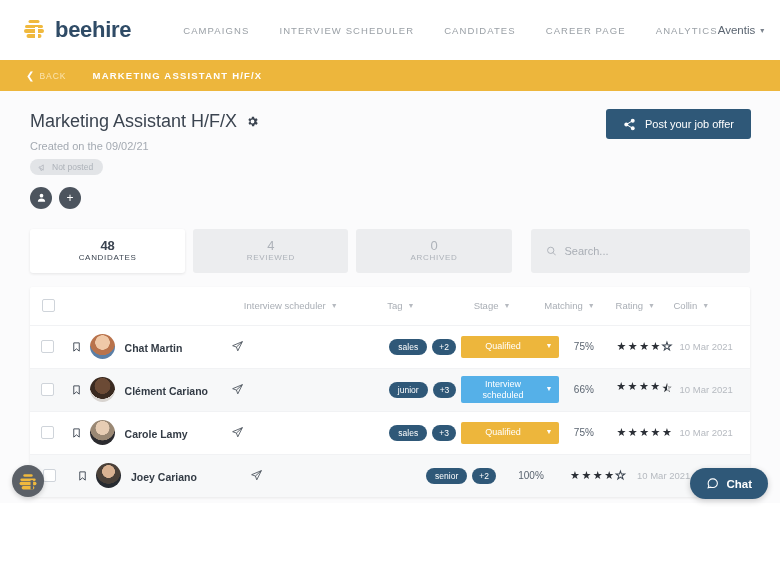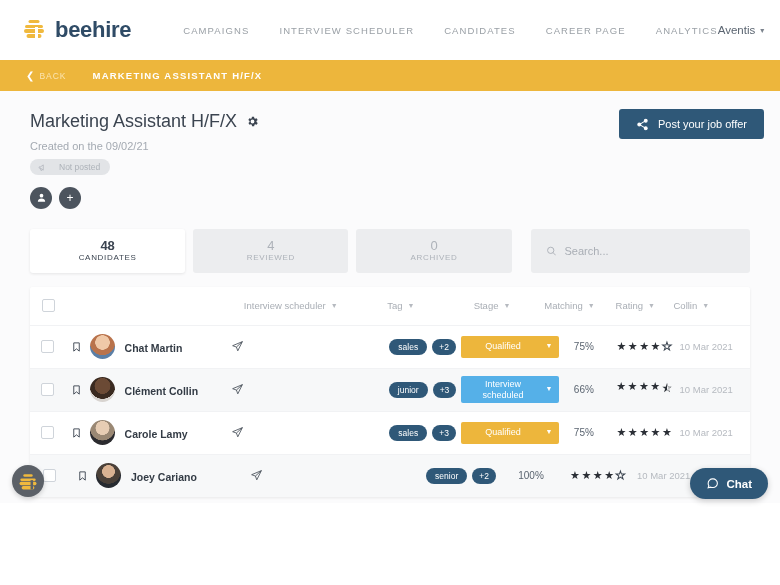--- a/index.html
+++ b/index.html
@@ -55,34 +55,34 @@
   }
 
   
   .headblock { padding: 20px 30px 0 30px; position: relative; }
   .h-title-row { display: flex; align-items: center; gap: 9px; }
   .h-title { font-size: 18px; color: #3B4450; font-weight: normal; }
   .gear { width: 13px; height: 13px; position: relative; display: inline-block; }
   .gear svg { display: block; }
   .h-sub { font-size: 11px; color: #A4AAB2; margin-top: 8px; }
   .badge-notposted {
-    display: inline-flex; align-items: center; gap: 12px;
+    display: inline-flex; align-items: center; gap: 5px;
     background: #E2E4E7; color: #ADB2B9;
     border-radius: 10px; padding: 3px 10px 3px 8px;
     font-size: 8.5px; margin-top: 7px;
   }
   .avatars { display: flex; gap: 7px; margin-top: 11px; }
   .av-circle {
     width: 22px; height: 22px; border-radius: 50%;
     background: #4C545E; color: #ffffff;
     display: flex; align-items: center; justify-content: center;
     font-size: 12px; cursor: pointer;
   }
   .btn-post {
-    position: absolute; right: 16px; top: 18px;
+    position: absolute; right: 29px; top: 18px;
     background: #2F5878; color: #ffffff;
     border: none; border-radius: 3px;
     height: 30px; padding: 0 17px;
     font-size: 11px; display: flex; align-items: center; gap: 9px;
     cursor: pointer; font-family: inherit;
   }
 
   
   .statsrow { display: flex; gap: 8px; padding: 20px 30px 0 30px; align-items: stretch; }
   .stat {
@@ -346,21 +346,21 @@
         <div class="trow alt">
           <div class="chkcell">
             <div class="chk"></div>
           </div>
           <div class="bmcell">
             <svg width="11" height="14" viewBox="0 0 24 24" fill="none" stroke="#3B4450" stroke-width="2">
               <path d="M6 3h12v18l-6-5-6 5z"></path>
             </svg>
           </div>
           <div class="avatar" style="background:radial-gradient(circle at 50% 36%, #6b4a35 0 38%, #3a2a20 40% 62%, #d8d4d0 64%)"></div>
-          <div style="width:112px;padding-left:10px"><span class="name">Clément Collin</span></div>
+          <div style="width:112px;padding-left:10px"><span class="name">Clément Cariano</span></div>
           <div class="plane">
             <svg width="13" height="13" viewBox="0 0 24 24" fill="none" stroke="#4A525C" stroke-width="1.6" stroke-linejoin="round">
               <path d="M21 3L3 10.5l7 2.5 2.5 7z"></path>
               <path d="M21 3l-11 10"></path>
             </svg>
           </div>
           <div style="width:140px"></div>
           <div class="tags" style="width:84px;justify-content:center">
             <span class="tag">junior</span>
             <span class="tag more">+3</span>

